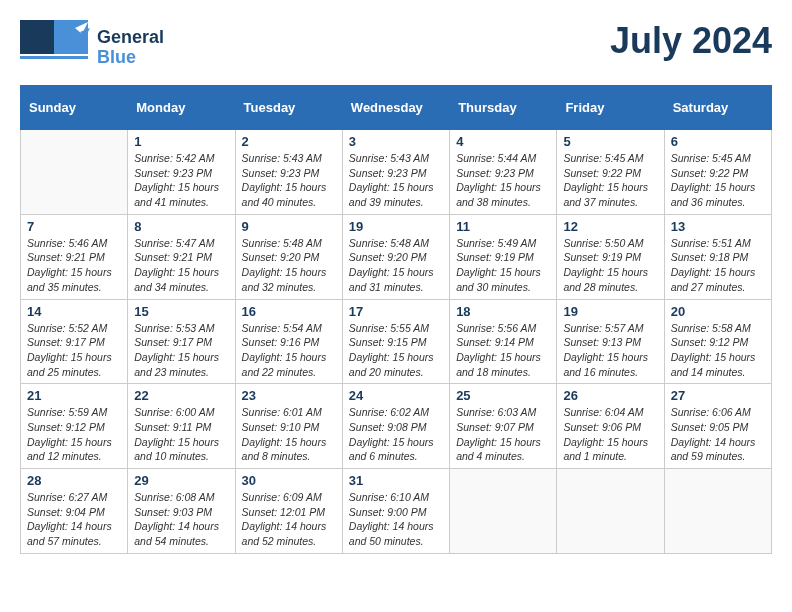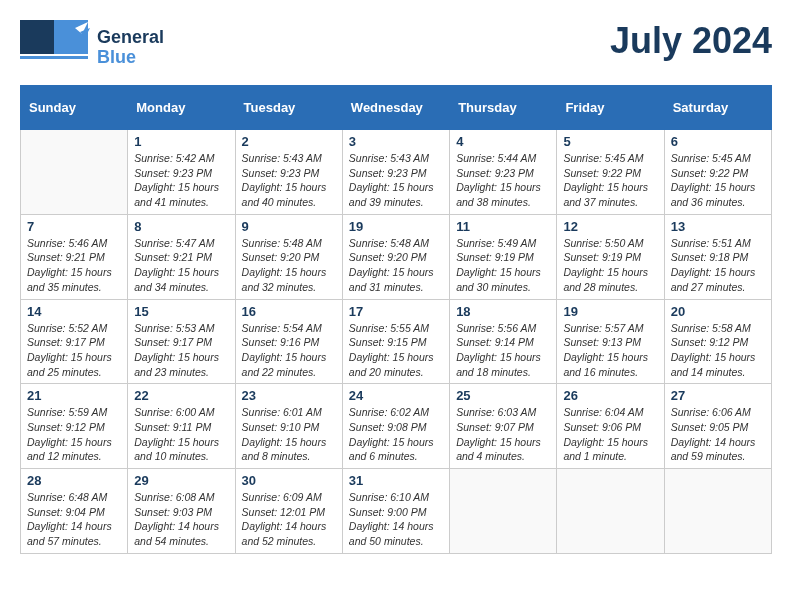--- a/index.html
+++ b/index.html
@@ -336,21 +336,21 @@
           <span>Sunrise: 6:06 AM</span><br>
           <span>Sunset: 9:05 PM</span><br>
           <span>Daylight: 14 hours and 59 minutes.</span>
         </div>
       </td>
       </tr>
       <tr>
         <td>
         <span class="day-number">28</span>
         <div class="day-info">
-          <span>Sunrise: 6:48 AM</span><br>
+          <span>Sunrise: 6:27 AM</span><br>
           <span>Sunset: 9:04 PM</span><br>
           <span>Daylight: 14 hours and 57 minutes.</span>
         </div>
       </td>
         <td>
         <span class="day-number">29</span>
         <div class="day-info">
           <span>Sunrise: 6:08 AM</span><br>
           <span>Sunset: 9:03 PM</span><br>
           <span>Daylight: 14 hours and 54 minutes.</span>

